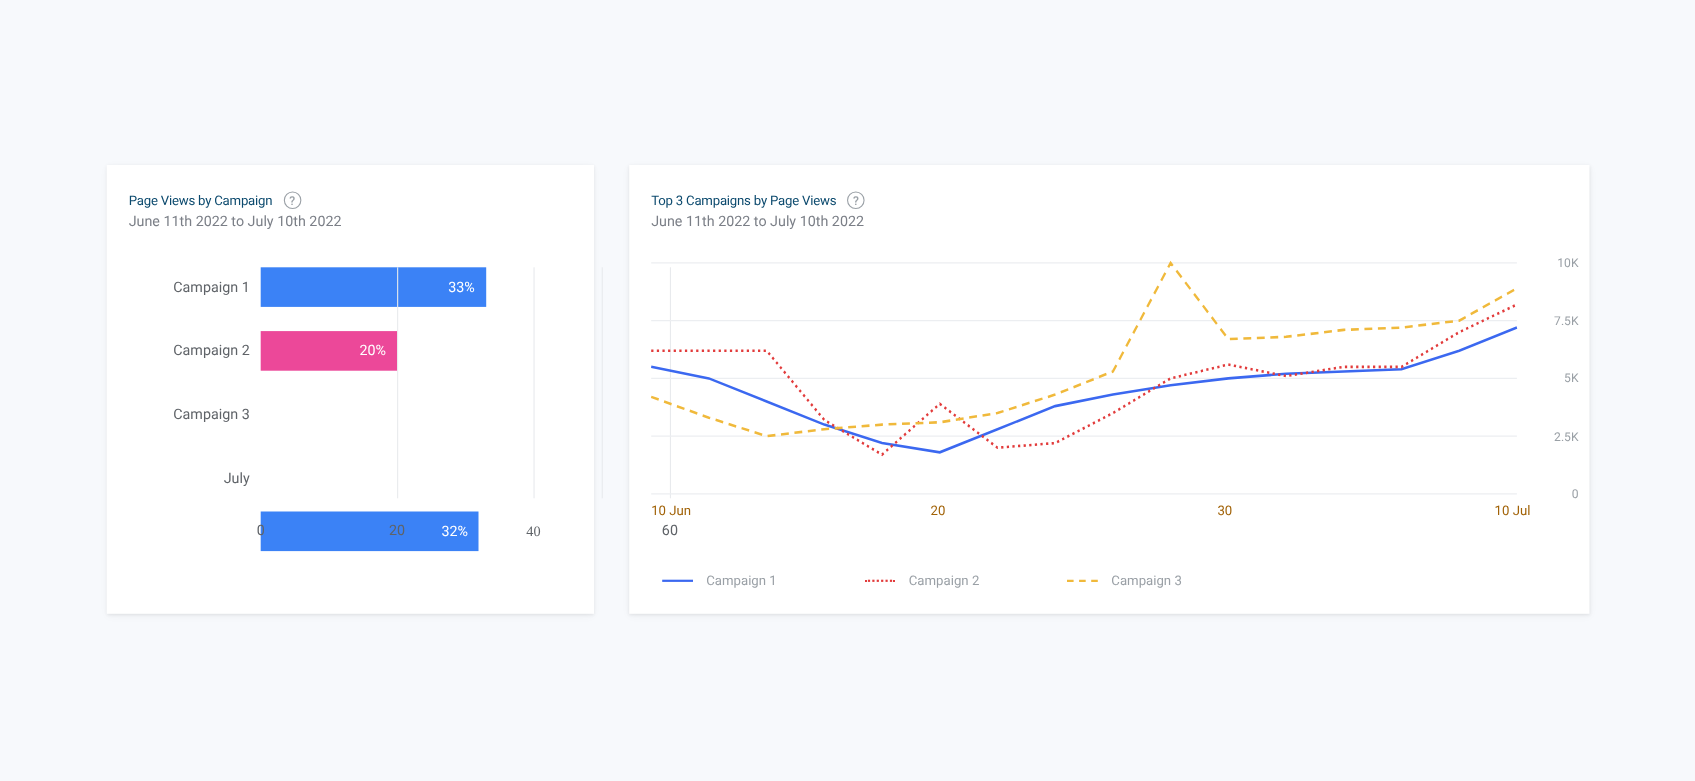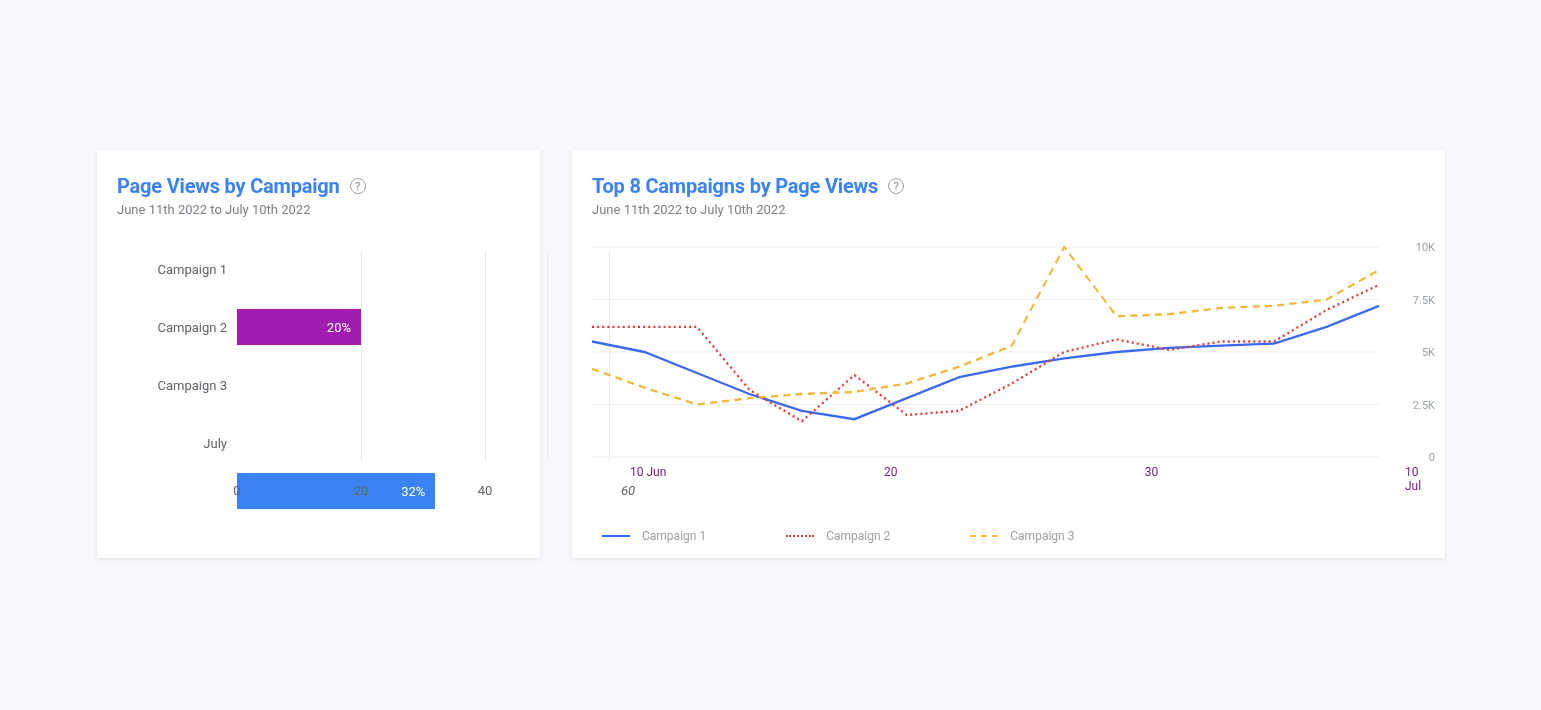--- a/index.html
+++ b/index.html
@@ -18,21 +18,21 @@
     gap: 32px;
   }
   .card {
     background: #fff;
     box-shadow: 0 1px 3px rgba(0,0,0,0.08), 0 2px 8px rgba(0,0,0,0.04);
     padding: 24px 20px 20px 20px;
   }
   .card-bar { width: 443px; height: 408px; }
   .card-line { width: 873px; height: 408px; }
   .card-title-row { display: flex; align-items: center; gap: 10px; }
-  .card-title { font-size: 20px; color: #3b82f6; font-weight: 700; letter-spacing: -0.2px; }
+  .card-title { font-size: 12px; color: #0c4a6e; font-weight: 400; letter-spacing: -0.2px; }
   .card-subtitle { font-size: 13px; color: #7b7f87; margin-top: 4px; }
   .help-icon {
     width: 16px; height: 16px; border: 1.5px solid #9aa0a6; border-radius: 50%;
     display: inline-flex; align-items: center; justify-content: center;
     font-size: 11px; color: #9aa0a6; font-weight: 500; cursor: pointer;
   }
   
   .bar-area { margin-top: 34px; position: relative; }
   .bar-row { display: flex; align-items: center; height: 36px; margin-bottom: 22px; }
   .bar-label { width: 120px; text-align: right; padding-right: 10px; font-size: 13px; color: #5f6368; }
@@ -43,21 +43,21 @@
   }
   .bar-grid { position: absolute; top: 0; bottom: 0; width: 1px; background: #e8eaed; }
   .bar-grid-labels { display: flex; margin-top: 8px; position: relative; margin-left: 120px; }
   .bar-grid-label { position: absolute; transform: translateX(-50%); font-size: 13px; color: #5f6368; }
   .bar-plot { position: relative; }
   
   .line-area { margin-top: 30px; position: relative; }
   .line-plot { position: relative; width: 100%; height: 210px; }
   .line-plot svg { width: 100%; height: 100%; overflow: visible; }
   .y-axis-label { position: absolute; right: -10px; font-size: 11px; color: #9aa0a6; transform: translateY(-50%); }
-  .x-axis-label { position: absolute; font-size: 12px; color: #701a75; transform: translateX(-50%); margin-left: 38px; }
+  .x-axis-label { position: absolute; font-size: 12px; color: #a16207; transform: translateX(-50%); }
   .legend { display: flex; gap: 80px; margin-top: 44px; padding-left: 10px;}
   .legend-item { display: flex; align-items: center; gap: 12px; font-size: 12px; color: #9aa0a6; }
   .legend-swatch { width: 28px; height: 0; border-top-width: 2px; }
   .grid-line { stroke: #eceef1; stroke-width: 1; }
 </style>
 </head>
 <body>
 
 <div class="container">
 
@@ -65,25 +65,30 @@
     <div class="card-title-row">
       <div class="card-title">Page Views by Campaign</div>
       <div class="help-icon">?</div>
     </div>
     <div class="card-subtitle">June 11th 2022 to July 10th 2022</div>
 
     <div class="bar-area">
       <div class="bar-plot" id="bar-plot">
           <div class="bar-row" style="position: relative;">
             <div class="bar-label">Campaign 1</div>
+            <div class="bar-track" style="width: 280px; flex: 0 0 280px;">
+              <div class="bar-fill" style="width: 204.6px; background: rgb(59, 130, 246);">
+                <span>33%</span>
+              </div>
+            </div>
           </div>
           <div class="bar-row" style="position: relative;">
             <div class="bar-label">Campaign 2</div>
             <div class="bar-track" style="width: 280px; flex: 0 0 280px;">
-              <div class="bar-fill" style="width: 124px; background: #a21caf;">
+              <div class="bar-fill" style="width: 124px; background: #ec4899;">
                 <span>20%</span>
               </div>
             </div>
           </div>
           <div class="bar-row" style="position: relative;">
             <div class="bar-label">Campaign 3</div>
           </div>
           <div class="bar-row" style="position: relative;">
             <div class="bar-label">July</div>
             <div class="bar-track" style="width: 280px; flex: 0 0 280px;">
@@ -95,29 +100,29 @@
           <div style="position: absolute; left: 120px; top: 0px; bottom: 0px; width: 372px; z-index: 0;">
             <div class="bar-grid" style="left: 124px;"></div>
             <div class="bar-grid" style="left: 248px;"></div>
             <div class="bar-grid" style="left: 372px;"></div>
             <div class="bar-grid" style="left: 310px;"></div>
           </div>
         </div>
       <div class="bar-grid-labels" id="bar-x-labels" style="height:20px;">
           <span class="bar-grid-label" style="left: 0px;">0</span>
           <span class="bar-grid-label" style="left: 124px;">20</span>
-          <span class="bar-grid-label" style="left: 248px;">40</span>
-          <span class="bar-grid-label" style="left: 391px; font-style: italic;">60</span>
+          <span class="bar-grid-label" style="left: 248px; font-family: Liberation Serif, serif;">40</span>
+          <span class="bar-grid-label" style="left: 372px;">60</span>
         </div>
     </div>
   </div>
 
   <div class="card card-line">
     <div class="card-title-row">
-      <div class="card-title">Top 8 Campaigns by Page Views</div>
+      <div class="card-title">Top 3 Campaigns by Page Views</div>
       <div class="help-icon">?</div>
     </div>
     <div class="card-subtitle">June 11th 2022 to July 10th 2022</div>
 
     <div class="line-area">
       <div class="line-plot" id="line-plot" style="padding-right: 46px;"><svg viewBox="0 0 770 180" preserveAspectRatio="none">
             <line x1="0" x2="770" y1="180" y2="180" class="grid-line"></line>
             <line x1="0" x2="770" y1="135" y2="135" class="grid-line"></line>
             <line x1="0" x2="770" y1="90" y2="90" class="grid-line"></line>
             <line x1="0" x2="770" y1="45" y2="45" class="grid-line"></line>

